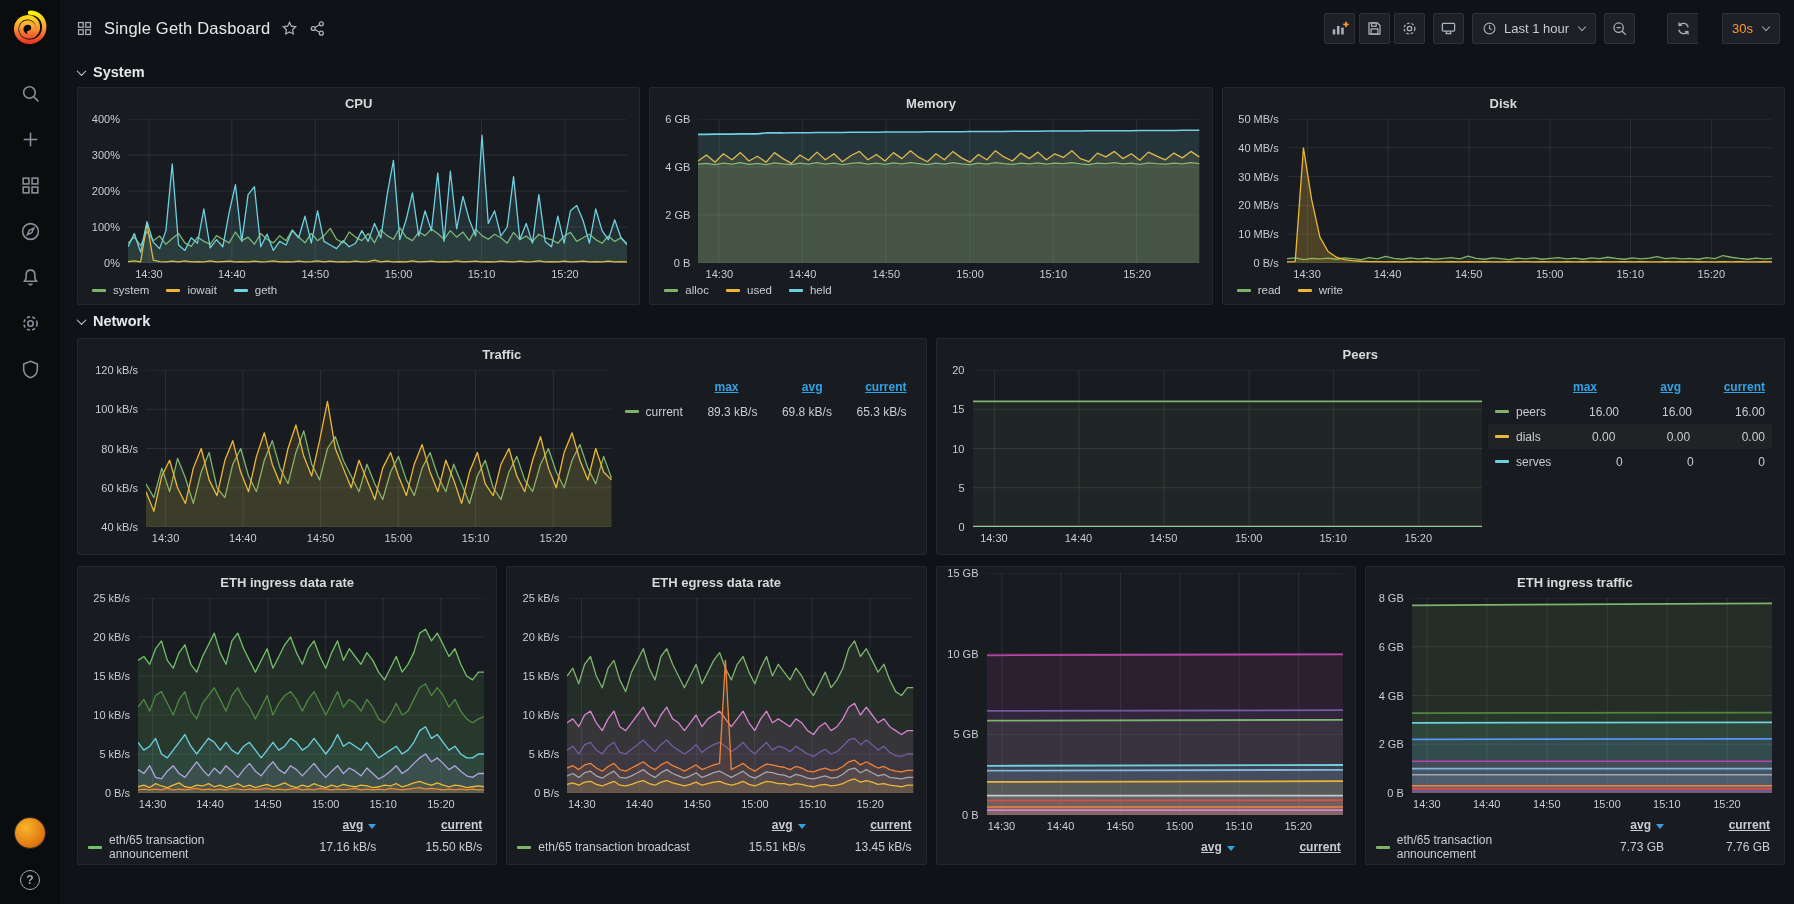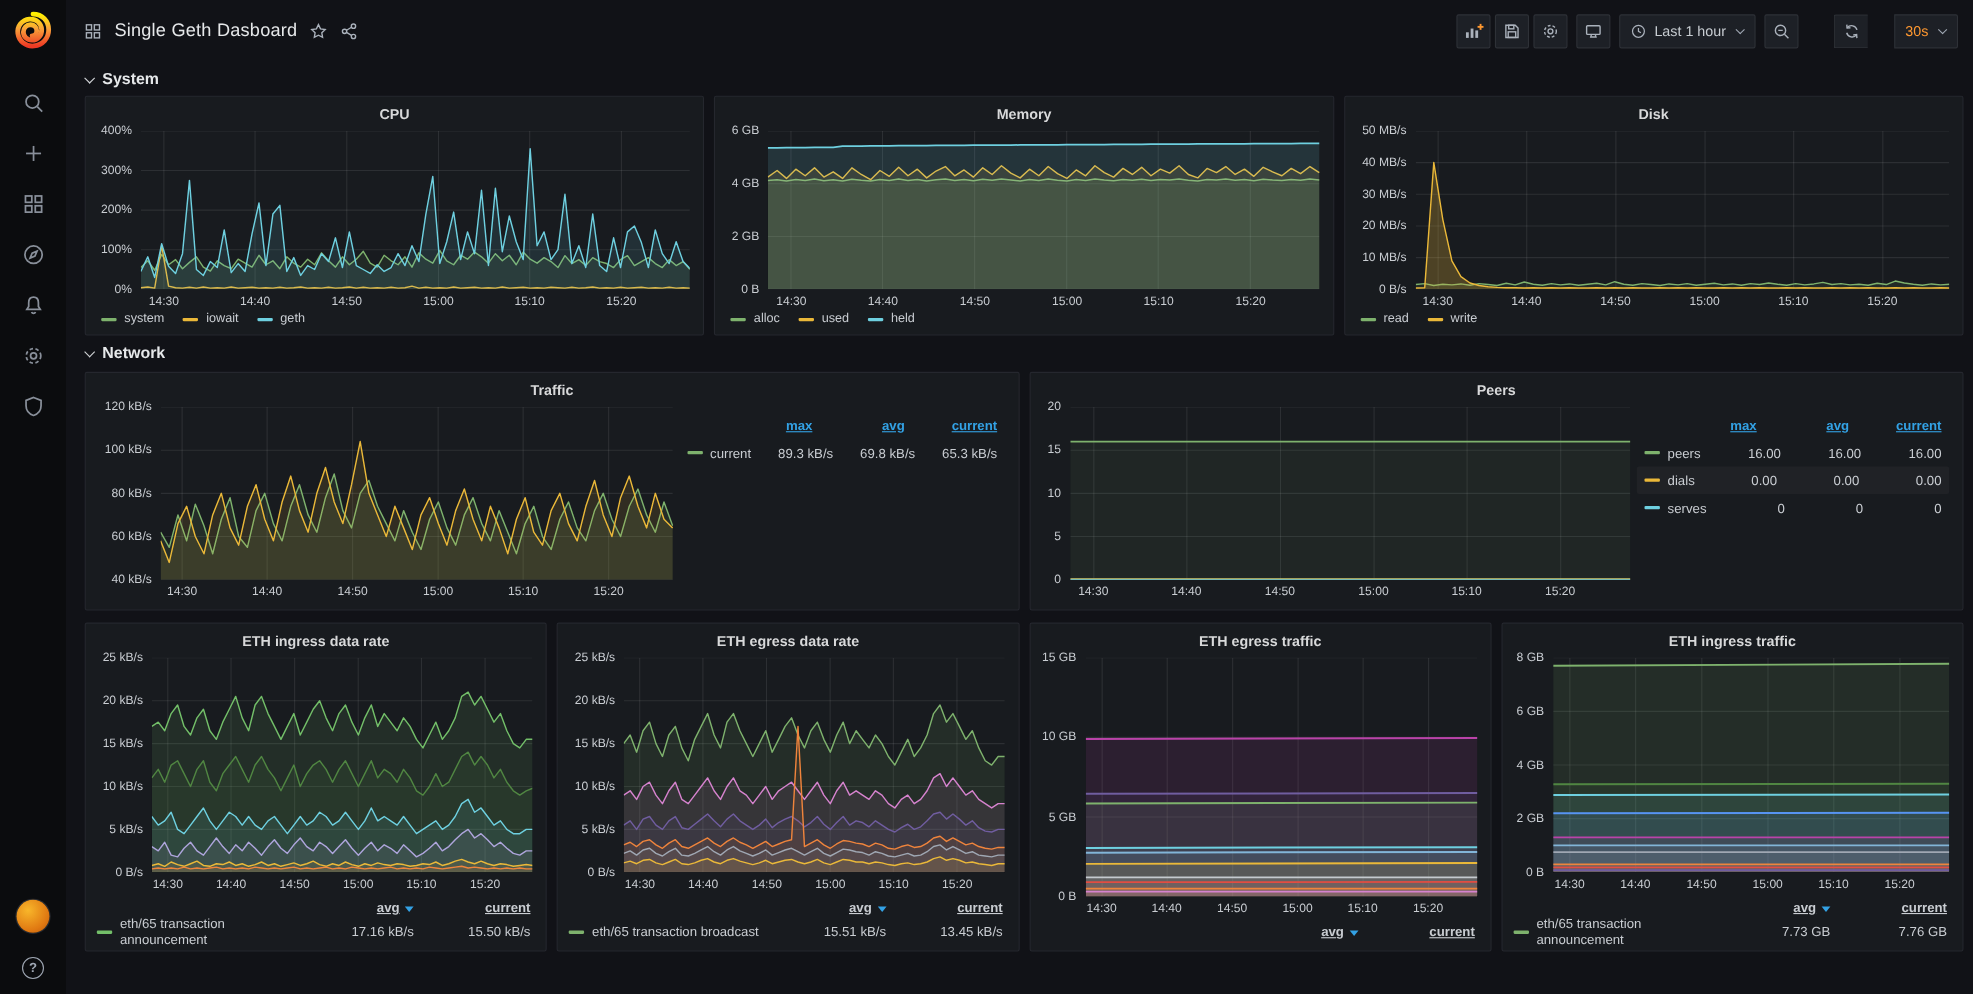--- a/index.html
+++ b/index.html
@@ -682,21 +682,20 @@
                   <i class="dash-swatch" style="background: rgb(126, 178, 109);"></i>
                   <span>eth/65 transaction broadcast</span>
                 </span>
               <span class="lb-v">15.51 kB/s</span>
               <span class="lb-v">13.45 kB/s</span>
             </div>
           </div>
         </div>
       </div>
       <div class="panel">
-        <div class="ptitle">ETH egress traffic</div>
         <div class="pbody col">
           <div class="chart">
               <div class="yaxis" style="width:42px">
                 <div class="ytick" style="top: 100%;">0 B</div>
                 <div class="ytick" style="top: 66.6667%;">5 GB</div>
                 <div class="ytick" style="top: 33.3333%;">10 GB</div>
                 <div class="ytick" style="top: 0%;">15 GB</div>
               </div>
               <div class="plotwrap">
                 <svg class="plot" viewBox="0 0 100 100" preserveAspectRatio="none">

